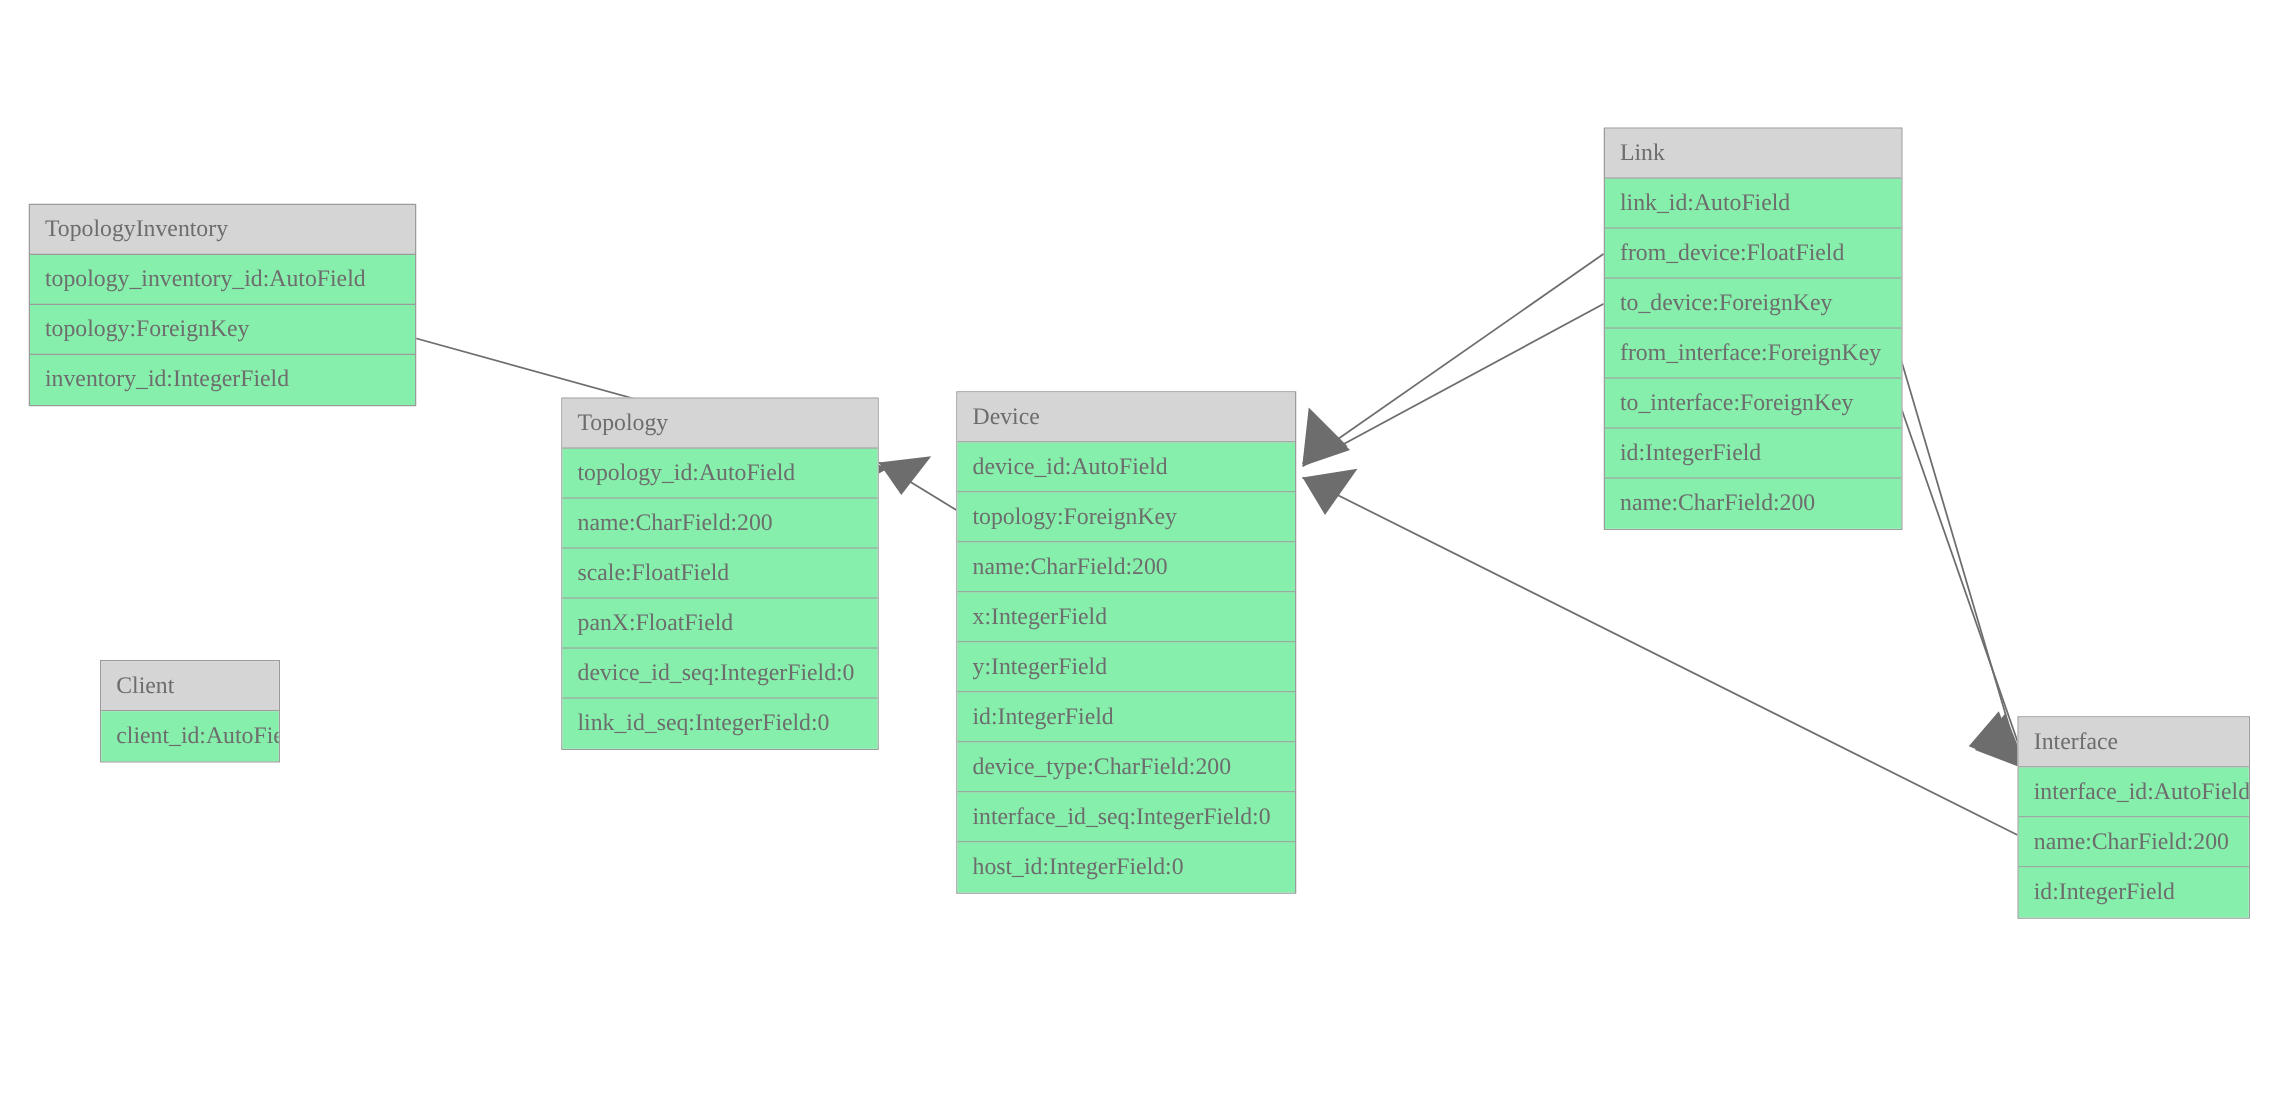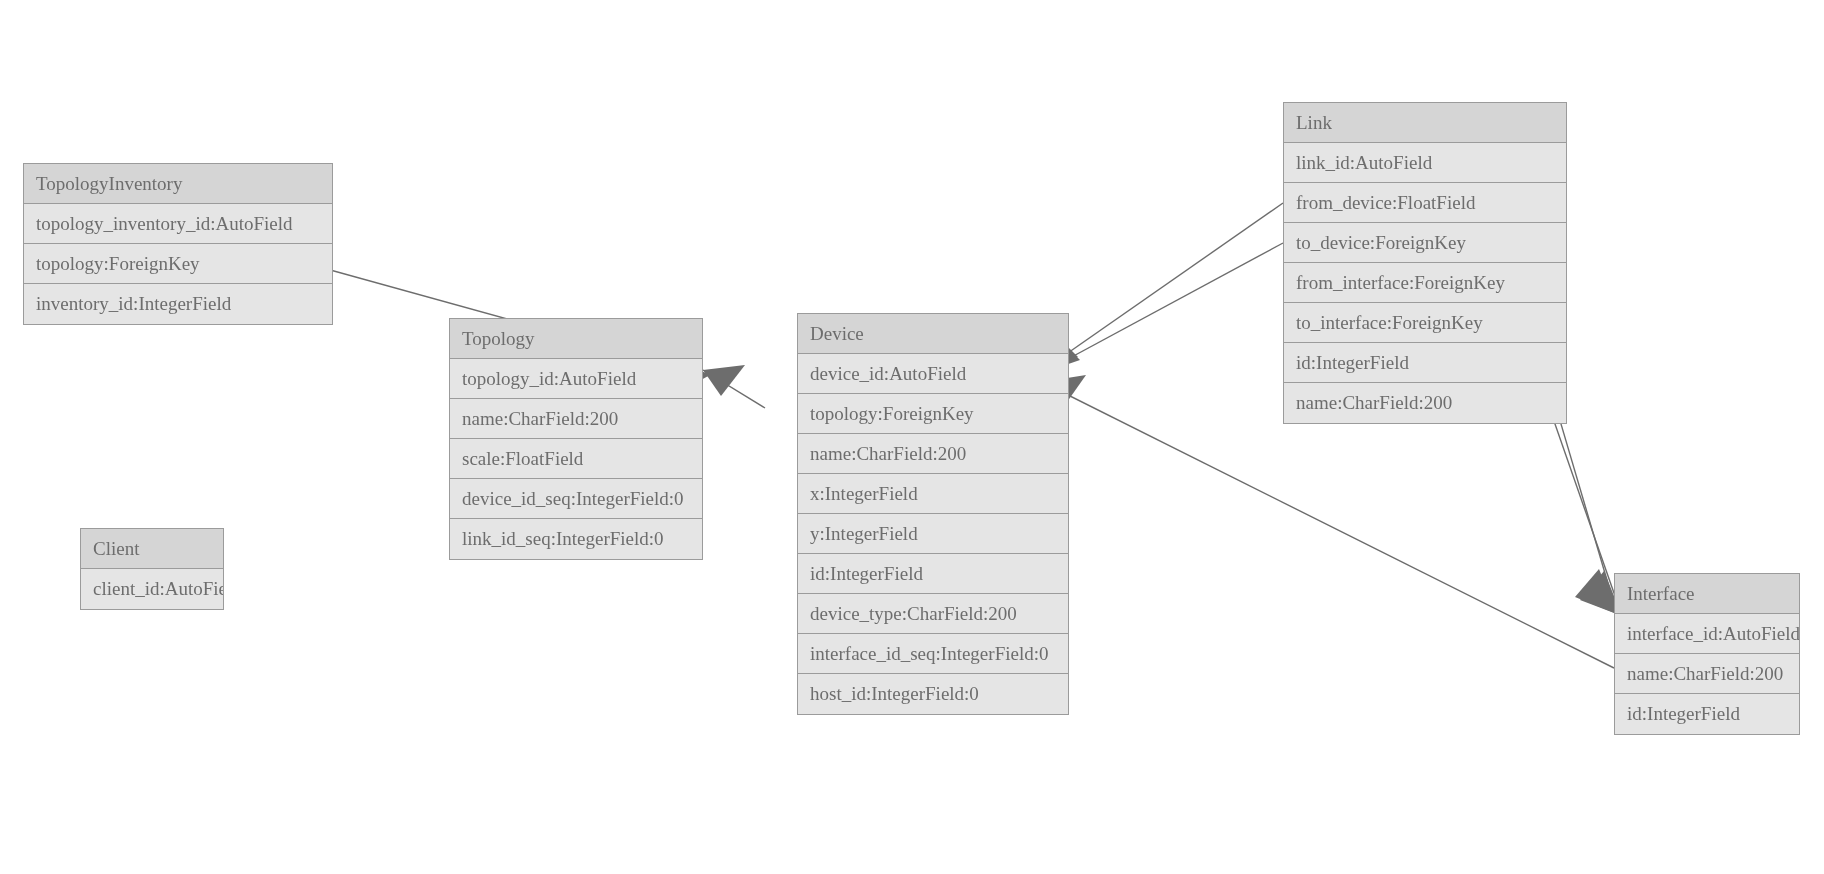--- a/index.html
+++ b/index.html
@@ -62,21 +62,21 @@
   .entity-field {
     box-sizing: border-box;
     height: 40px;
     line-height: 40px;
     border-bottom: 1px solid #9b9b9b;
     color: #6d6d6d;
     font-size: 19px;
     padding: 0 10px 0 12px;
     white-space: nowrap;
     overflow: hidden;
-    background: #e5e5e5;
+    background: #86efac;
   }
 
   .entity-field:last-child {
     border-bottom: none;
   }
 </style>
 </head>
 <body>
 
 <div id="diagram-canvas">
@@ -134,41 +134,42 @@
       <div class="entity-field">client_id:AutoField</div>
     </div>
   </div>
 
   <div class="entity" style="left:449px; top:318px; width:254px;">
     <div class="entity-header">Topology</div>
     <div class="entity-fields">
       <div class="entity-field">topology_id:AutoField</div>
       <div class="entity-field">name:CharField:200</div>
       <div class="entity-field">scale:FloatField</div>
+      <div class="entity-field">panX:FloatField</div>
       <div class="entity-field">device_id_seq:IntegerField:0</div>
       <div class="entity-field">link_id_seq:IntegerField:0</div>
     </div>
   </div>
 
-  <div class="entity" style="left:765px; top:313px; width:272px;margin-left:32px;">
+  <div class="entity" style="left:765px; top:313px; width:272px;">
     <div class="entity-header">Device</div>
     <div class="entity-fields">
       <div class="entity-field">device_id:AutoField</div>
       <div class="entity-field">topology:ForeignKey</div>
       <div class="entity-field">name:CharField:200</div>
       <div class="entity-field">x:IntegerField</div>
       <div class="entity-field">y:IntegerField</div>
       <div class="entity-field">id:IntegerField</div>
       <div class="entity-field">device_type:CharField:200</div>
       <div class="entity-field">interface_id_seq:IntegerField:0</div>
       <div class="entity-field">host_id:IntegerField:0</div>
     </div>
   </div>
 
-  <div class="entity" style="left:1283px; top:102px; width:284px;">
+  <div class="entity" style="left:1283px; top:102px; width:239px;">
     <div class="entity-header">Link</div>
     <div class="entity-fields">
       <div class="entity-field">link_id:AutoField</div>
       <div class="entity-field">from_device:FloatField</div>
       <div class="entity-field">to_device:ForeignKey</div>
       <div class="entity-field">from_interface:ForeignKey</div>
       <div class="entity-field">to_interface:ForeignKey</div>
       <div class="entity-field">id:IntegerField</div>
       <div class="entity-field">name:CharField:200</div>
     </div>

